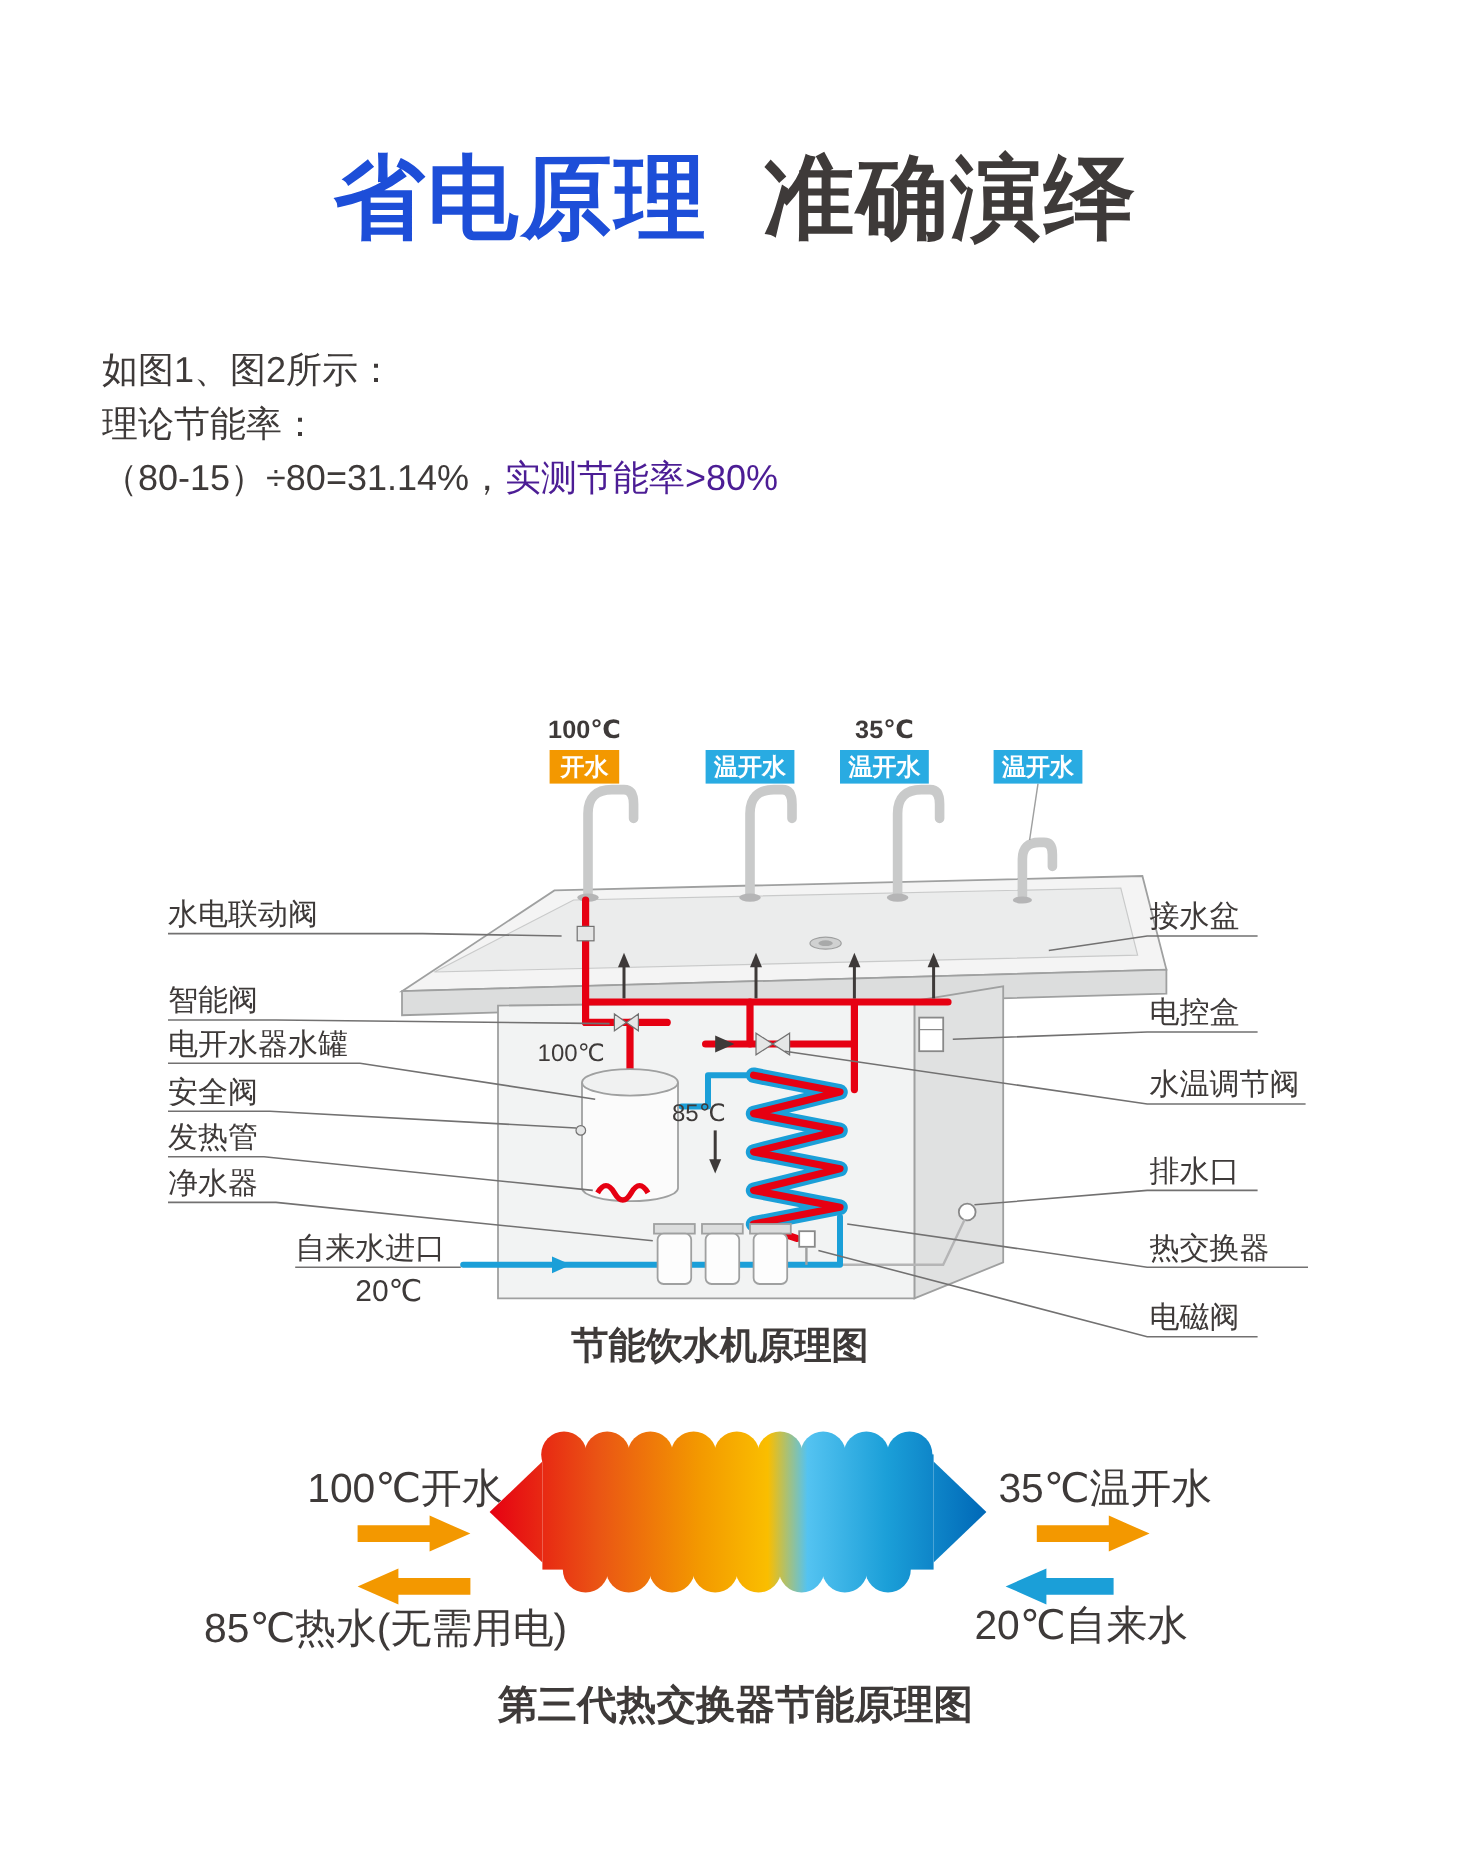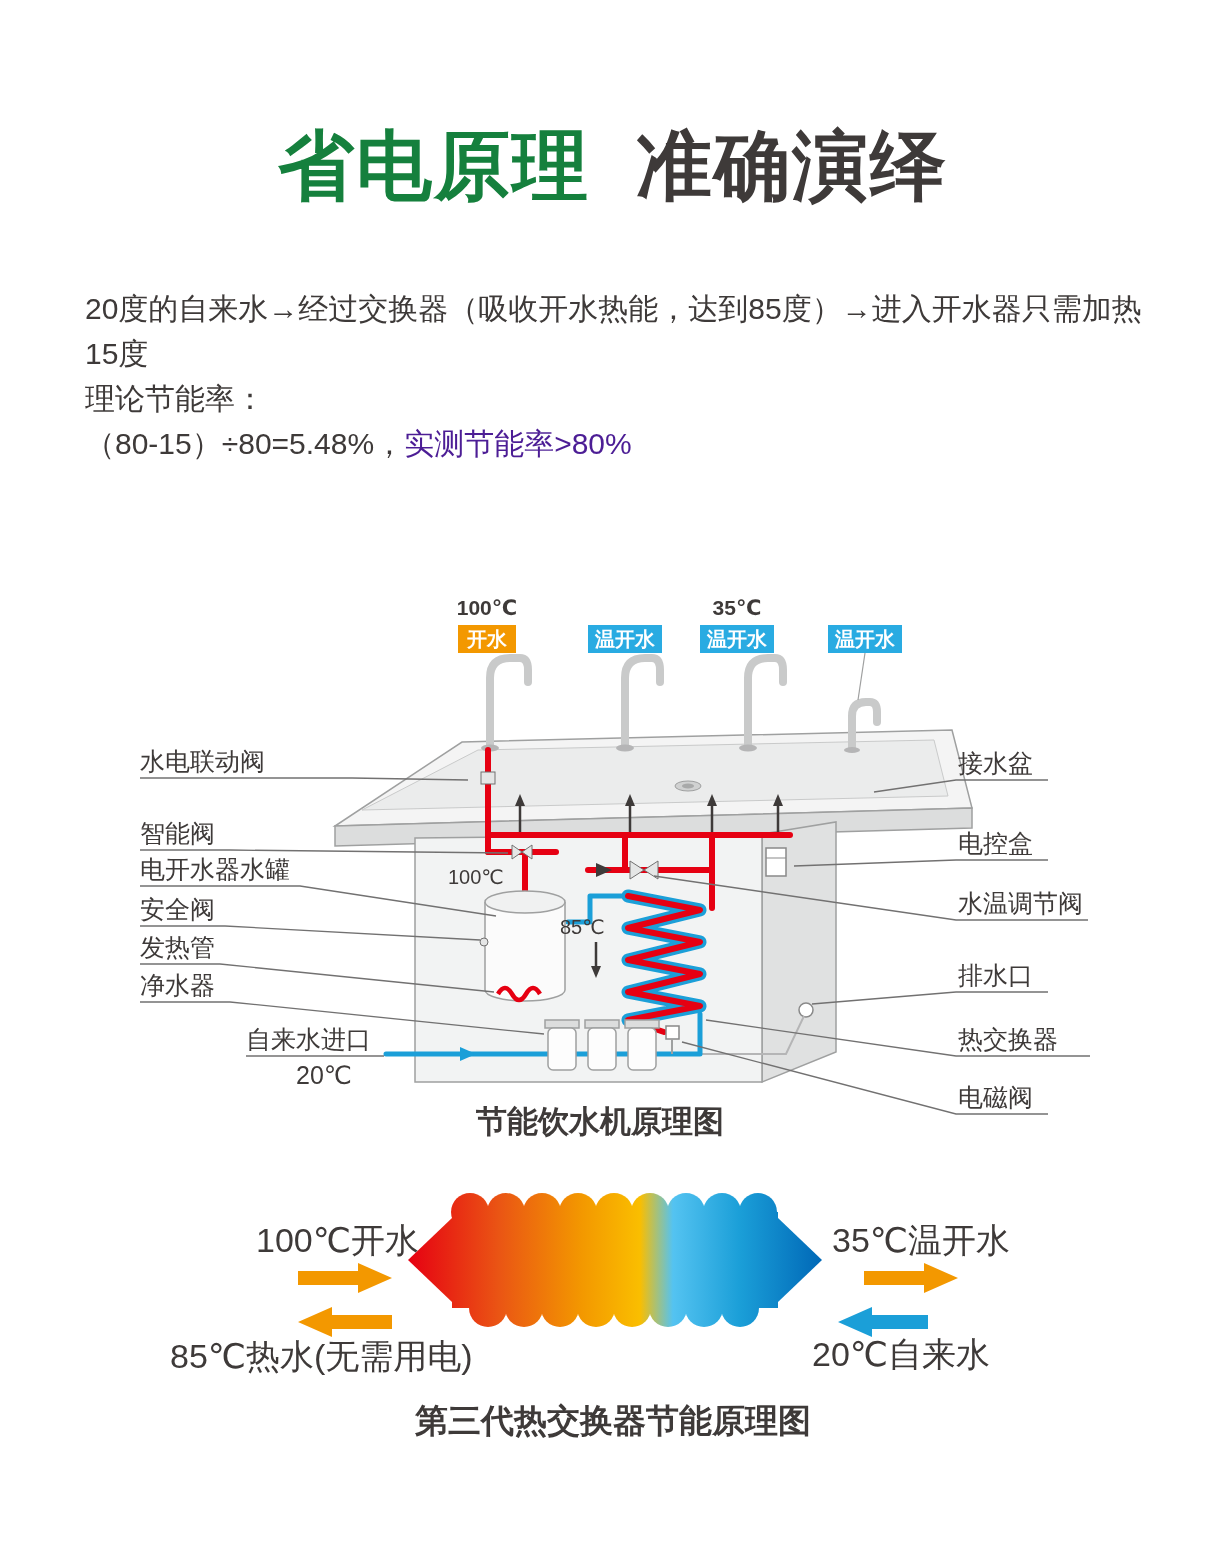--- a/index.html
+++ b/index.html
@@ -1,21 +1,21 @@
 <!DOCTYPE html>
 <html><head>
 <meta charset="utf-8">
 <style>
   * { margin:0; padding:0; box-sizing:border-box; }
   body { background:#ffffff; font-family:"Liberation Sans","DejaVu Sans",sans-serif; }
   .page { position:relative; width:1226px; height:1546px; background:#ffffff; margin:0 auto; overflow:hidden; }
 
   .title { position:absolute; top:124px; left:0; width:100%; text-align:center;
            font-size:76px; font-weight:800; letter-spacing:2px; line-height:1.1; }
-  .t-red  { color:#15803d; }
+  .t-red  { color:#1d4ed8; }
   .t-dark { color:#3e3a39;margin-left:46px; }
 
   .intro { position:absolute; top:286px; left:85px; width:1075px;
            font-size:30px; line-height:45px; color:#3e3a39; }
   .intro p { margin:0; }
   .intro .gap { }
   .red { color:#4c1d95; }
 
   .fig { position:absolute; left:0; }
   .fig1 { top:590px; }
@@ -38,23 +38,23 @@
   .outline { stroke:#9fa0a0; stroke-width:1.5; }
 </style>
 </head>
 <body>
 
 <div class="page">
 
   <h1 class="title"><span class="t-red">省电原理</span><span class="t-dark">准确演绎</span></h1>
 
   <div class="intro">
-    <p>20度的自来水→经过交换器（吸收开水热能，达到85度）→进入开水器只需加热15度</p>
+    <p>如图1、图2所示：</p>
     <p class="gap">理论节能率：</p>
-    <p><span>（80-15）÷80=5.48%，</span><span class="red">实测节能率&gt;80%</span></p>
+    <p><span>（80-15）÷80=31.14%，</span><span class="red">实测节能率&gt;80%</span></p>
   </div>
 
   <svg class="fig fig1" width="1226" height="560" viewBox="0 0 1226 560">
 
     <g>
       <polygon points="462,152 952,140 972,218 335,236" fill="#f4f4f4" class="outline"></polygon>
       <polygon points="478,160 934,150 948,206 362,220" fill="#ebecec" stroke="#c9caca" stroke-width="1"></polygon>
       <polygon points="335,236 972,218 972,238 335,256" fill="#dcdddd" class="outline"></polygon>
       <g>
         <ellipse cx="688" cy="196" rx="13" ry="5" fill="#d0d1d1" stroke="#9fa0a0" stroke-width="1"></ellipse>

